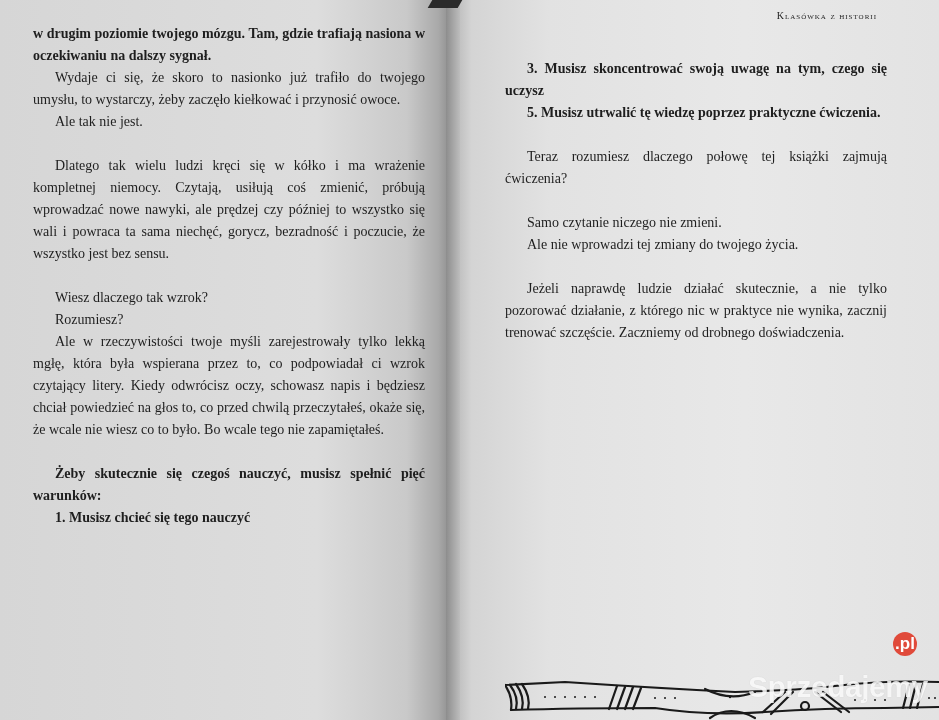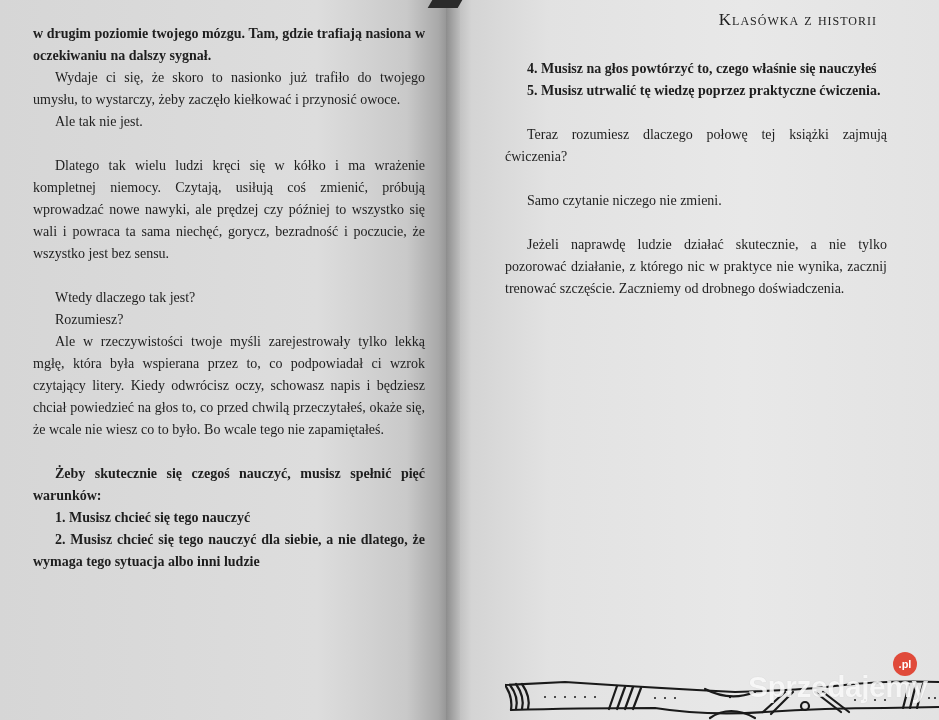--- a/index.html
+++ b/index.html
@@ -34,71 +34,71 @@
   }
   .left-text { position: absolute; left: 33px; top: 23px; width: 392px; }
   .right-text { position: absolute; left: 505px; top: 58px; width: 382px; }
   .p { margin: 0; text-indent: 22px; text-align: justify; }
   .p.noindent { text-indent: 0; }
   .bold { font-weight: bold; }
   .gap { height: 22px; }
   .italic { font-style: italic; }
   .running-head {
     position: absolute; right: 62px; top: 10px;
-    font-family: "Liberation Serif", serif; font-size: 17px; letter-spacing: 1px;
+    font-family: "Liberation Serif", serif; font-size: 10px; letter-spacing: 1px;
     font-variant: small-caps; color: #222;
   }
   .ornament { position: absolute; left: 505px; top: 672px; width: 434px; height: 48px; }
   .watermark {
     position: absolute; left: 748px; top: 670px;
     font-family: "Liberation Sans", sans-serif; font-weight: bold; font-size: 30px;
     color: rgba(255,255,255,0.85); letter-spacing: -0.5px;
     text-shadow: 0 0 1px rgba(0,0,0,0.15);
   }
   .watermark-badge {
-    position: absolute; left: 893px; top: 652px; width: 24px; height: 24px; border-radius: 50%;
+    position: absolute; left: 893px; top: 632px; width: 24px; height: 24px; border-radius: 50%;
     background: #e04a3a; color: #fff;
-    font-family: "Liberation Sans", sans-serif; font-weight: bold; font-size: 11px;
+    font-family: "Liberation Sans", sans-serif; font-weight: bold; font-size: 17px;
     display: flex; align-items: center; justify-content: center;
   }
 </style>
 </head>
 <body>
 
 <div class="spread">
   <div class="page-left"></div>
   <div class="page-right"></div>
   <div class="gutter"></div>
   <div class="corner-shadow"></div>
 
   <div class="text-block left-text">
     <p class="p noindent bold">w drugim poziomie twojego mózgu. Tam, gdzie trafiają nasiona w oczekiwaniu na dalszy sygnał.</p>
     <p class="p">Wydaje ci się, że skoro to nasionko już trafiło do twojego umysłu, to wystarczy, żeby zaczęło kiełkować i przynosić owoce.</p>
     <p class="p">Ale tak nie jest.</p>
     <div class="gap"></div>
     <p class="p">Dlatego tak wielu ludzi kręci się w kółko i ma wrażenie kompletnej niemocy. Czytają, usiłują coś zmienić, próbują wprowadzać nowe nawyki, ale prędzej czy później to wszystko się wali i powraca ta sama niechęć, gorycz, bezradność i poczucie, że wszystko jest bez sensu.</p>
     <div class="gap"></div>
-    <p class="p">Wtedy dlaczego tak jest?</p>
+    <p class="p">Wiesz dlaczego tak wzrok?</p>
     <p class="p">Rozumiesz?</p>
     <p class="p">Ale w rzeczywistości twoje myśli zarejestrowały tylko lekką mgłę, która była wspierana przez to, co podpowiadał ci wzrok czytający litery. Kiedy odwrócisz oczy, schowasz napis i będziesz chciał powiedzieć na głos to, co przed chwilą przeczytałeś, okaże się, że wcale nie wiesz co to było. Bo wcale tego nie zapamiętałeś.</p>
     <div class="gap"></div>
     <p class="p bold">Żeby skutecznie się czegoś nauczyć, musisz spełnić pięć warunków:</p>
     <p class="p bold">1. Musisz chcieć się tego nauczyć</p>
-    <p class="p bold">2. Musisz chcieć się tego nauczyć dla siebie, a nie dlatego, że wymaga tego sytuacja albo inni ludzie</p>
   </div>
 
   <div class="running-head">Klasówka z historii</div>
 
   <div class="text-block right-text">
-    <p class="p bold">4. Musisz na głos powtórzyć to, czego właśnie się nauczyłeś</p>
+    <p class="p bold">3. Musisz skoncentrować swoją uwagę na tym, czego się uczysz</p>
     <p class="p bold">5. Musisz utrwalić tę wiedzę poprzez praktyczne ćwiczenia.</p>
     <div class="gap"></div>
     <p class="p">Teraz rozumiesz dlaczego połowę tej książki zajmują ćwiczenia?</p>
     <div class="gap"></div>
     <p class="p">Samo czytanie niczego nie zmieni.</p>
+    <p class="p">Ale nie wprowadzi tej zmiany do twojego życia.</p>
     <div class="gap"></div>
     <p class="p">Jeżeli naprawdę ludzie działać skutecznie, a nie tylko pozorować działanie, z którego nic w praktyce nie wynika, zacznij trenować szczęście. Zaczniemy od drobnego doświadczenia.</p>
   </div>
 
   <svg class="ornament" viewBox="0 0 434 48" xmlns="http://www.w3.org/2000/svg">
     <g fill="none" stroke="#1a1a1a" stroke-width="2.2" stroke-linecap="round">
       <path d="M0 13 L60 10 Q 150 16 230 20 Q 300 18 330 14 Q 380 8 434 10"></path>
       <path d="M6 38 Q 70 36 150 36 Q 200 44 260 40 Q 320 36 380 36 L434 35"></path>
       <path d="M0 13 Q 8 25 6 38"></path>
       <path d="M5 13 Q 14 25 11 37"></path>

